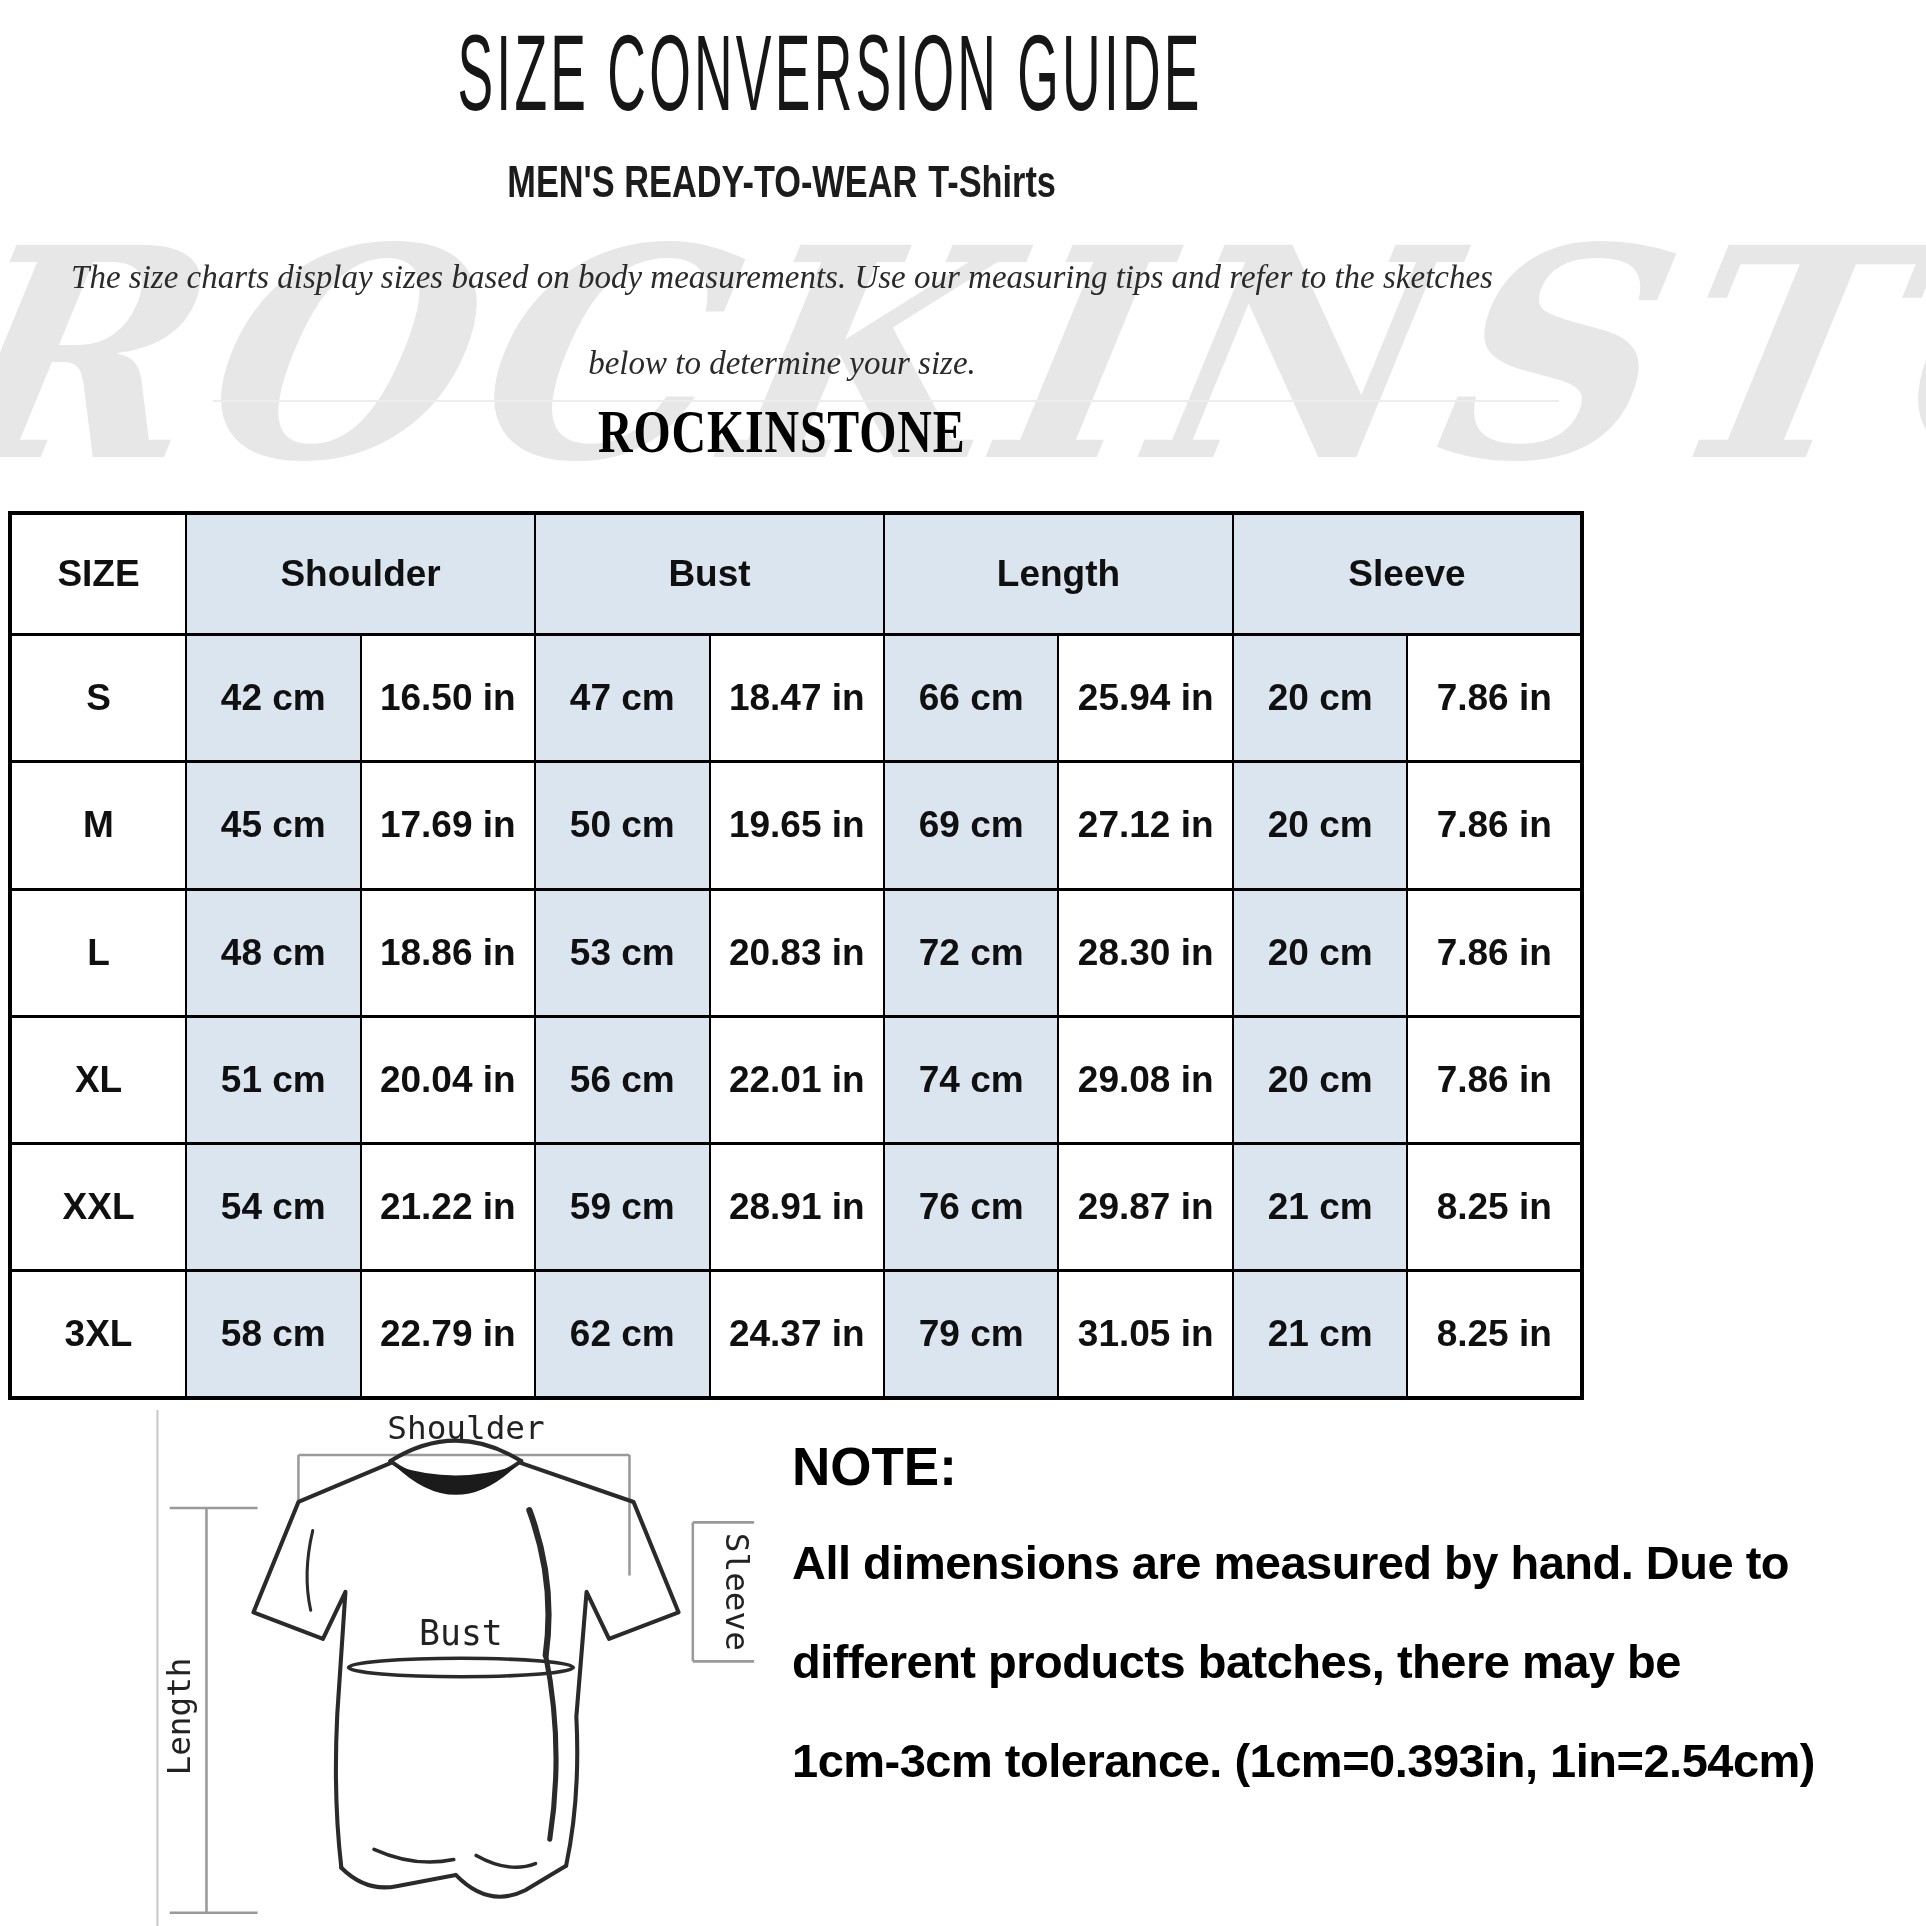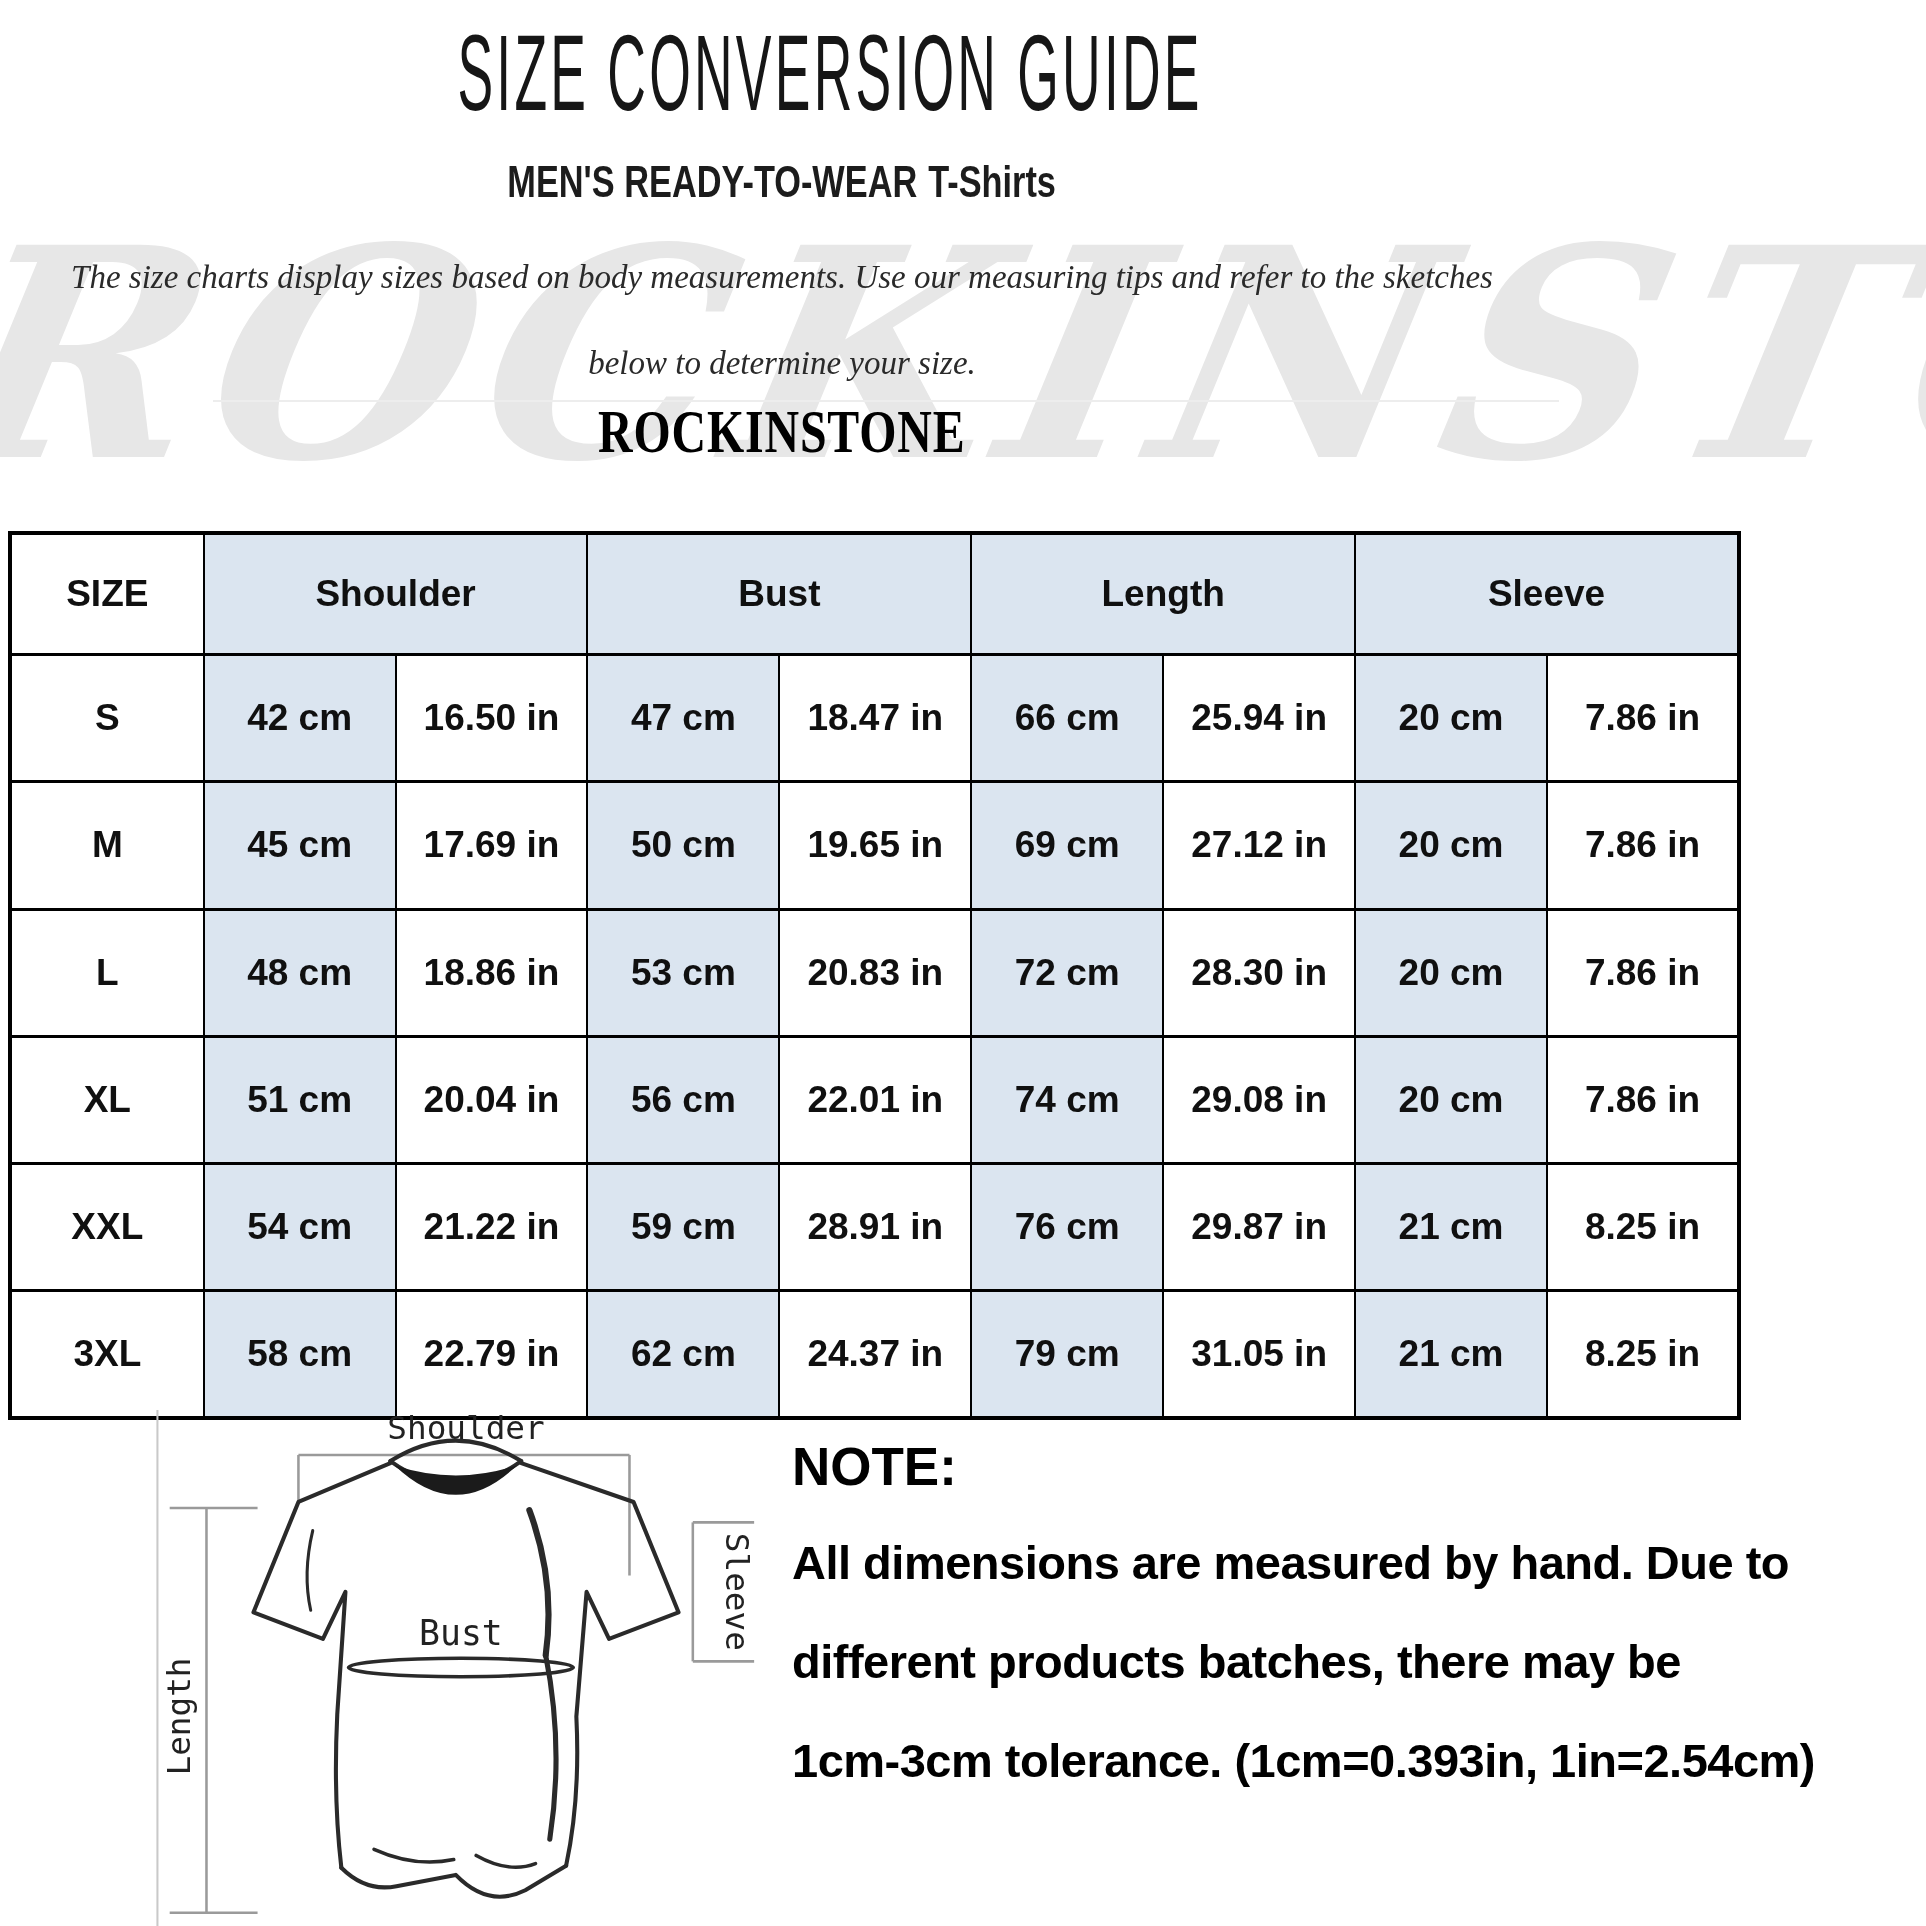--- a/index.html
+++ b/index.html
@@ -24,22 +24,22 @@
   .subtitle-suffix{margin-left:14px;}
   .desc{position:absolute;left:0;width:100%;margin:0;text-align:center;
     font-family:"Liberation Serif",serif;font-style:italic;font-size:33px;color:#2a2a2a;}
   .desc1{top:259px;}
   .desc2{top:345px;}
   .brand{position:absolute;top:396px;left:0;width:100%;text-align:center;}
   .brand-inner{display:inline-block;font-family:"Liberation Serif",serif;font-weight:700;
     font-size:57px;letter-spacing:1px;transform:scale(0.84,1.08);transform-origin:50% 0;color:#000;}
 
   
-  .size-table{position:absolute;top:511px;left:8px;width:1733px;height:889px;z-index:2;
-    border-collapse:collapse;table-layout:fixed;background:#ef4444;border:4px solid #000;margin-top:20px;}
+  .size-table{position:absolute;top:511px;left:8px;width:1576px;height:889px;z-index:2;
+    border-collapse:collapse;table-layout:fixed;background:#ef4444;border:4px solid #000;}
   .size-table th,.size-table td{border:2px solid #000;border-top-width:3px;border-bottom-width:3px;
     text-align:center;vertical-align:middle;font-weight:bold;font-size:37px;color:#101010;padding:0;
     font-family:"Liberation Sans",sans-serif;}
   .size-table .r-head{height:107px;}
   .size-table .r-unit{height:107px;}
   .size-table .r-data{height:112px;}
   .b{background:#dbe5f0;}
   .w{background:#ffffff;}
 
   

